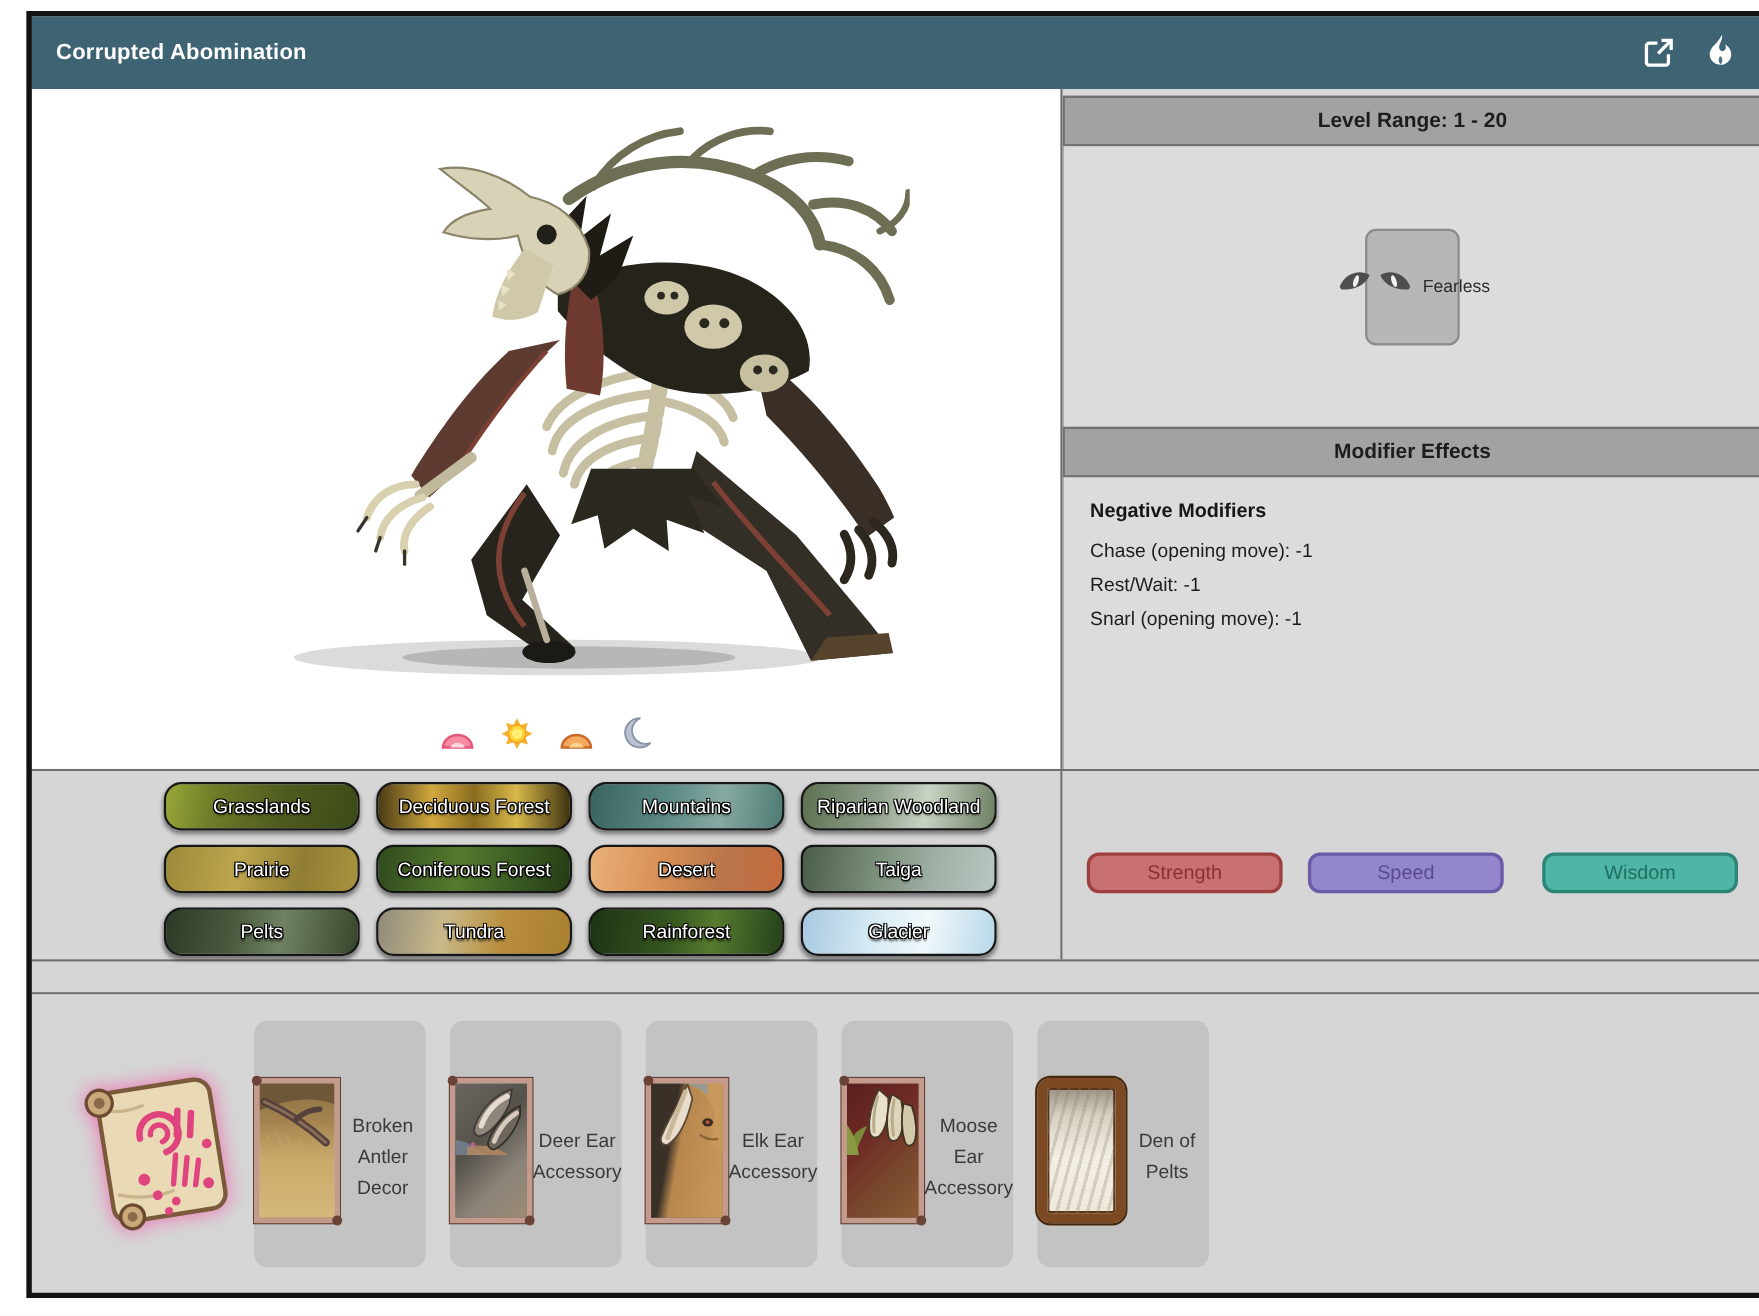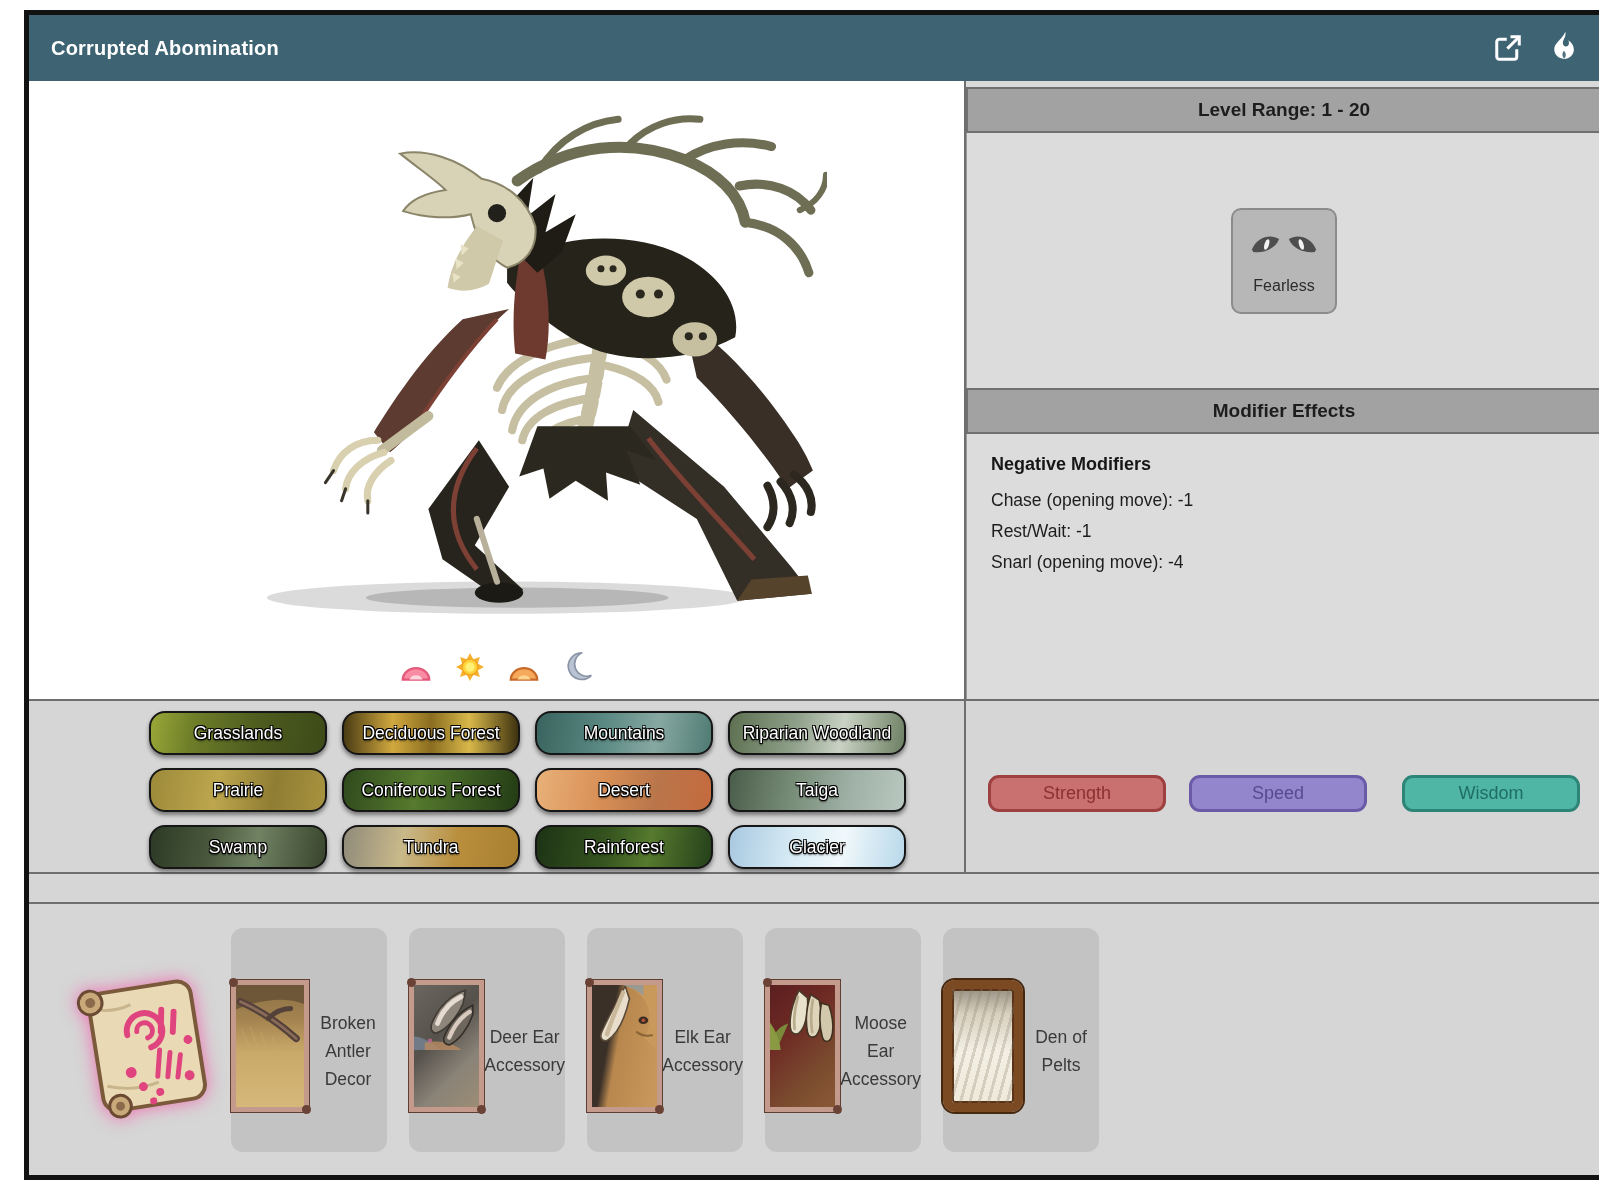--- a/index.html
+++ b/index.html
@@ -17,22 +17,22 @@
   .main { height:618px; display:flex; }
   .left-col { width:937px; background:#ffffff; border-right:2px solid #6e6e6e; position:relative; }
   .right-col { flex:1; background:#d9d9d9; display:flex; flex-direction:column; }
 
   .bar { height:46px; margin-top:0; background:#a2a2a2; border:2px solid #707070; display:flex; align-items:center; justify-content:center;
          font-size:19px; font-weight:bold; color:#1d1d1d; }
   .bar.first { margin-top:6px; }
 
   .trait-area { height:255px; background:#dcdcdc; border-left:1px solid #9a9a9a; border-right:1px solid #9a9a9a;
                 display:flex; align-items:center; justify-content:center; }
-  .trait-tile { width:106px; height:106px; background:#b7b7b7; border:2px solid #8b8b8b; border-radius:10px;
-                display:flex; flex-direction:column; align-items:center; justify-content:center; gap:6px; cursor:pointer; }
+  .trait-tile { width:86px; height:106px; background:#b7b7b7; border:2px solid #8b8b8b; border-radius:10px;
+                display:flex; align-items:center; justify-content:center; gap:6px; cursor:pointer; }
   .trait-tile .trait-label { font-size:16px; color:#2c2c2c; }
 
   .mod-body { flex:1; background:#dcdcdc; border-left:1px solid #9a9a9a; border-right:1px solid #9a9a9a; padding:20px 24px; }
   .mod-head { font-size:18px; font-weight:bold; color:#161616; margin-bottom:10px; }
   .mod-line { font-size:17.5px; color:#1d1d1d; line-height:31px; }
 
   
   .creature-wrap { position:absolute; left:50%; top:4px; transform:translateX(-50%); }
   .time-row { position:absolute; bottom:16px; left:0; width:100%; display:flex; justify-content:center; gap:18px; align-items:center; }
   .time-icon { width:36px; height:30px; display:inline-flex; align-items:flex-end; justify-content:center; }
@@ -258,41 +258,41 @@
           <span class="trait-label">Fearless</span>
         </div>
       </div>
 
       <div class="bar">Modifier Effects</div>
 
       <div class="mod-body">
         <div class="mod-head">Negative Modifiers</div>
         <div class="mod-line">Chase (opening move): -1</div>
         <div class="mod-line">Rest/Wait: -1</div>
-        <div class="mod-line">Snarl (opening move): -4</div>
+        <div class="mod-line">Snarl (opening move): -1</div>
       </div>
     </div>
   </div>
 
   <div class="band">
     <div class="biome-area">
       <div class="biome-row">
         <div class="biome-btn b-grass">Grasslands</div>
         <div class="biome-btn b-decid">Deciduous Forest</div>
         <div class="biome-btn b-mount">Mountains</div>
         <div class="biome-btn b-ripar">Riparian Woodland</div>
       </div>
       <div class="biome-row">
         <div class="biome-btn b-prair">Prairie</div>
         <div class="biome-btn b-conif">Coniferous Forest</div>
         <div class="biome-btn b-desert">Desert</div>
         <div class="biome-btn b-taiga">Taiga</div>
       </div>
       <div class="biome-row">
-        <div class="biome-btn b-swamp">Swamp</div>
+        <div class="biome-btn b-swamp">Pelts</div>
         <div class="biome-btn b-tundra">Tundra</div>
         <div class="biome-btn b-rainf">Rainforest</div>
         <div class="biome-btn b-glac">Glacier</div>
       </div>
     </div>
     <div class="stat-area">
       <div class="stat-btn stat-strength">Strength</div>
       <div class="stat-btn stat-speed">Speed</div>
       <div class="stat-btn stat-wisdom">Wisdom</div>
     </div>

